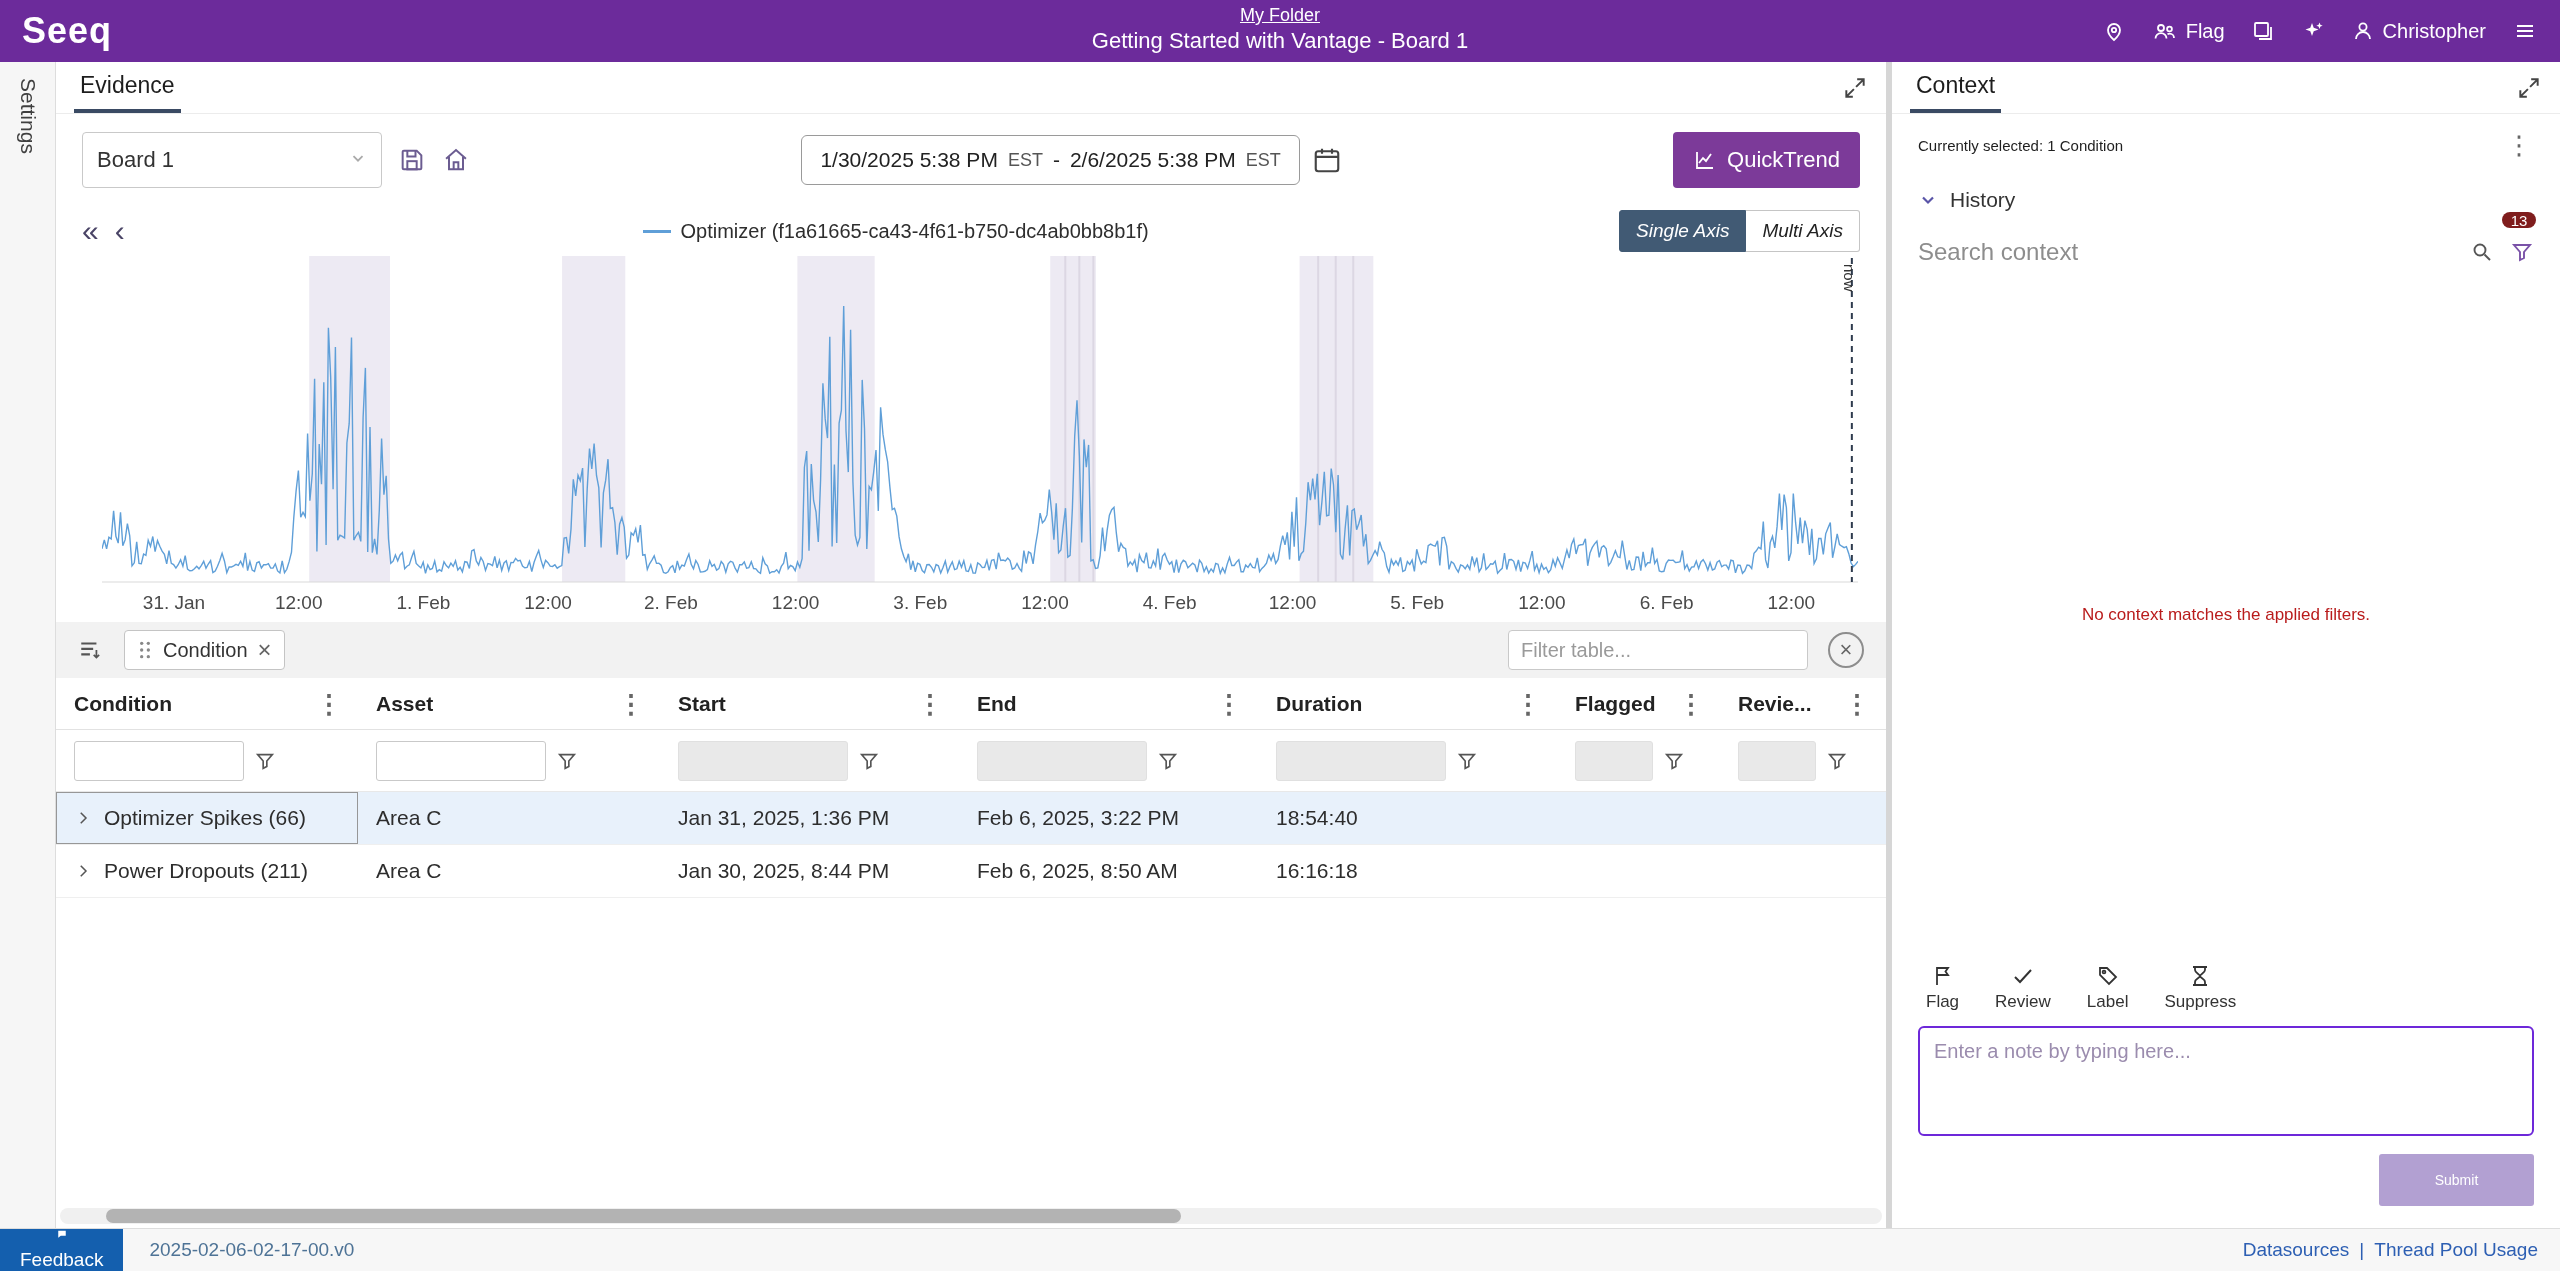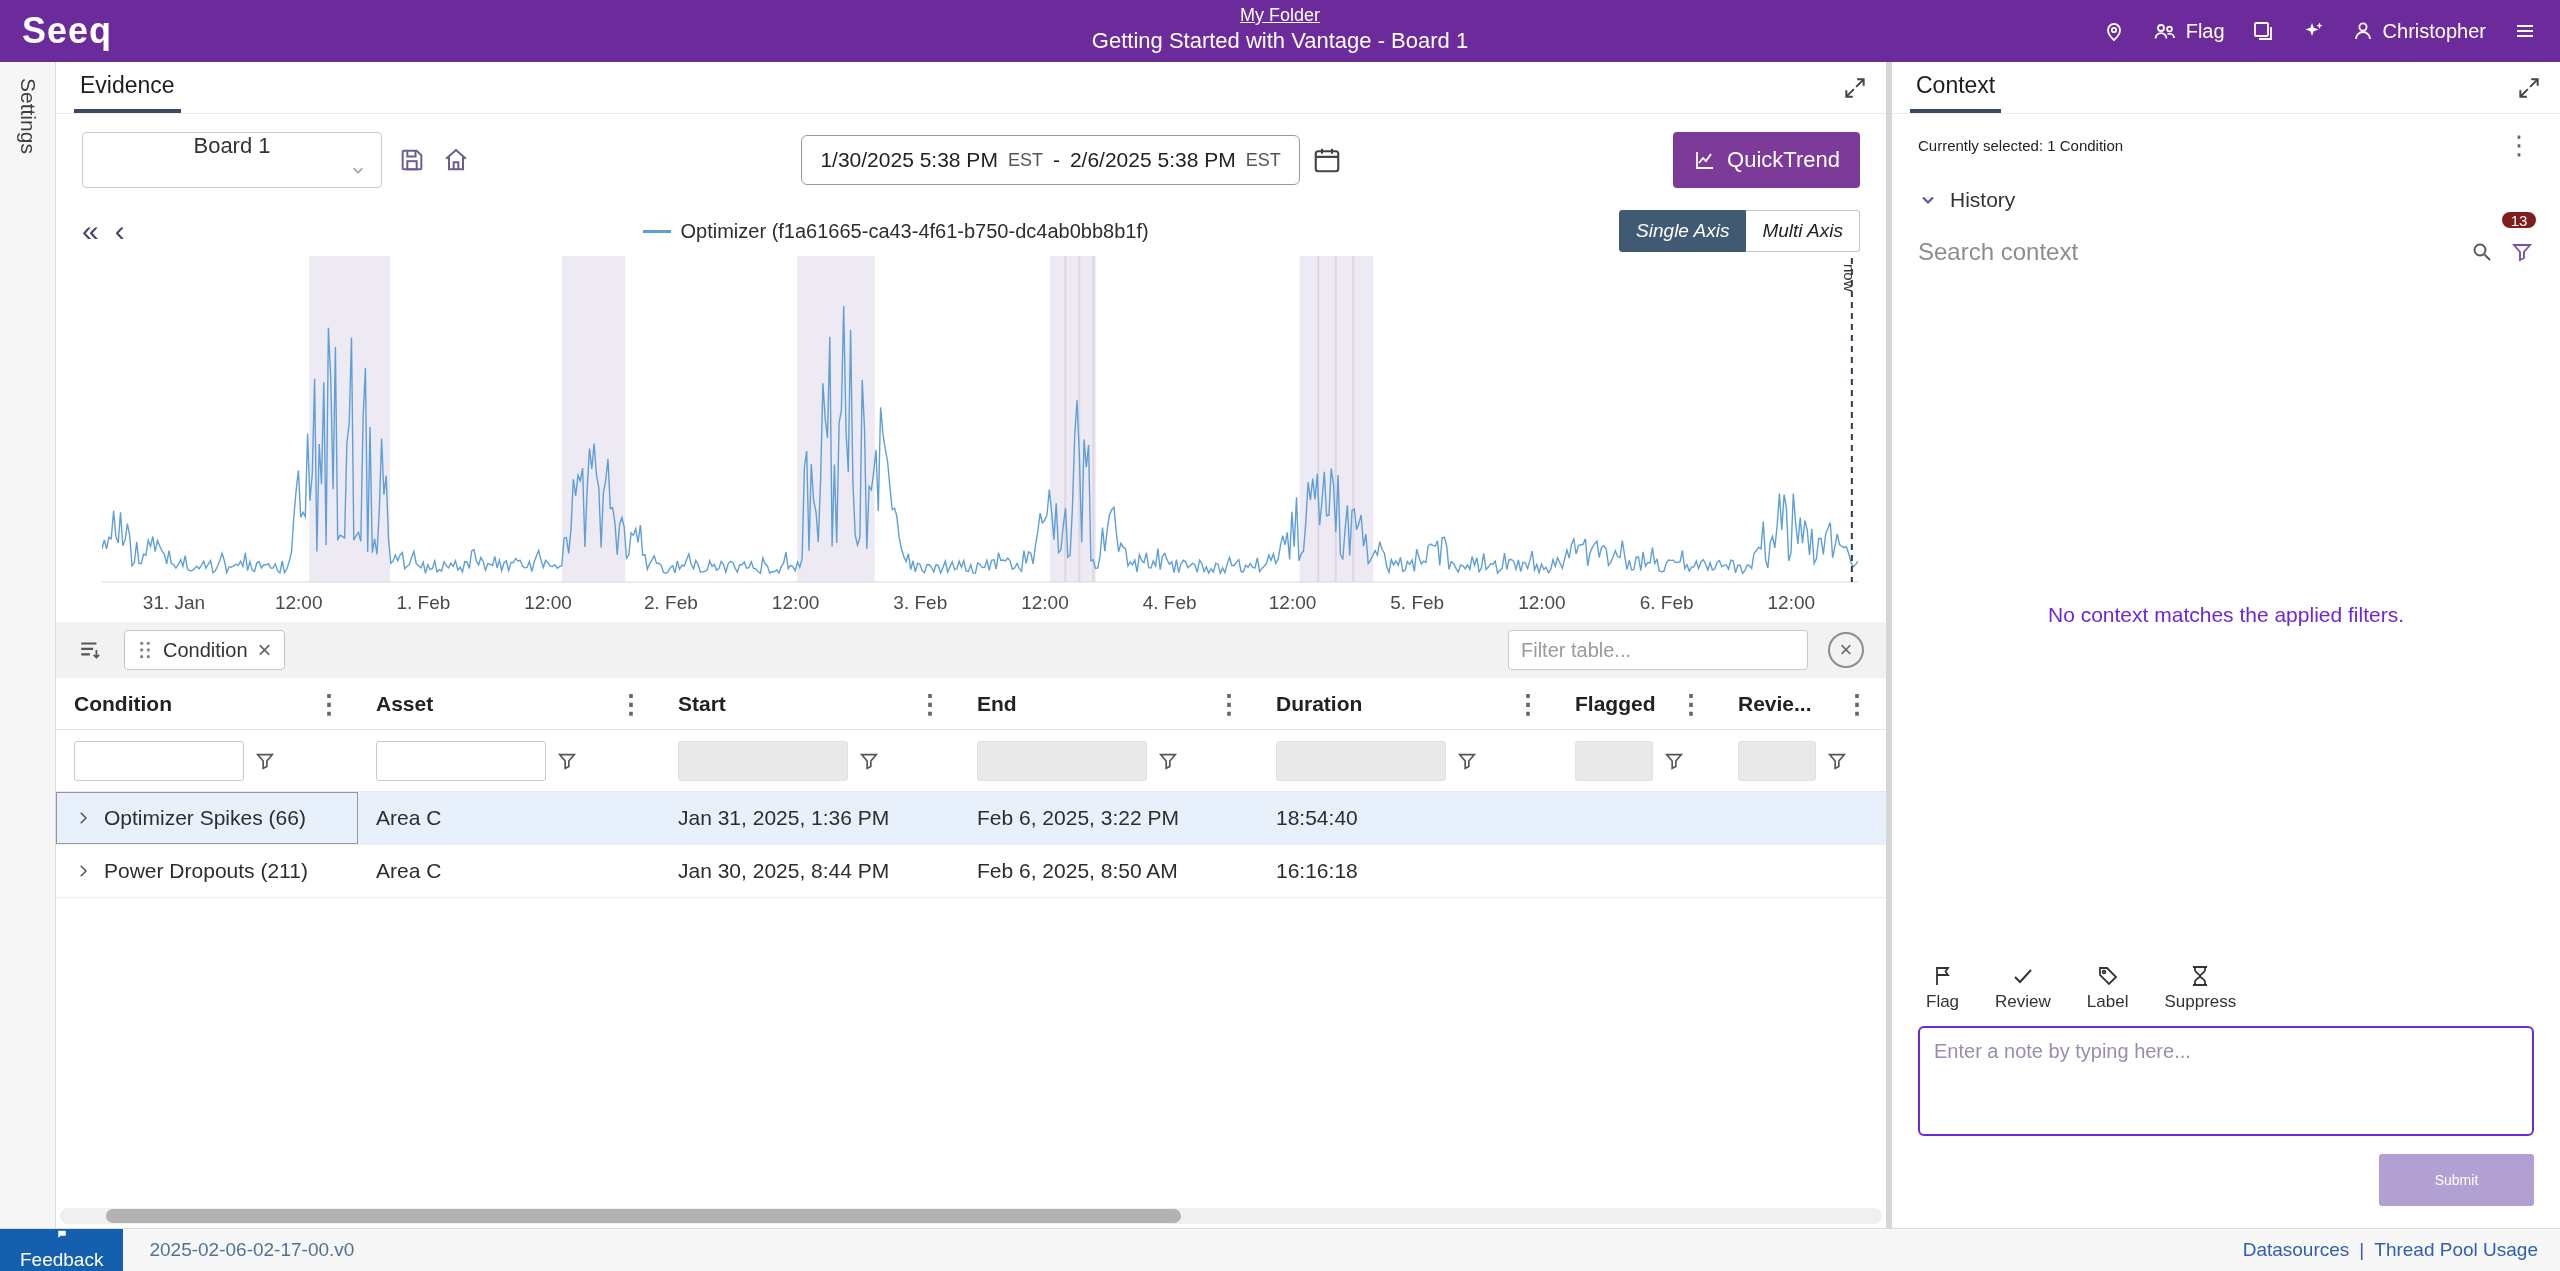--- a/index.html
+++ b/index.html
@@ -32,21 +32,21 @@
   .tabbar { height:52px; display:flex; align-items:flex-end; padding:0 18px;
     border-bottom:1px solid #ececec; flex:0 0 auto; }
   .tab { font-size:23px; color:#1d1d1d; padding:0 6px 10px; border-bottom:4px solid #3a4a63;
     cursor:pointer; }
   .tab-expand { margin-left:auto; margin-bottom:8px; cursor:pointer; }
 
   
   .ev-toolbar { height:92px; display:flex; align-items:center; padding:0 26px; gap:16px; flex:0 0 auto;}
   .board-select { width:300px; height:56px; border:1px solid #c9c9c9; border-radius:4px;
     display:flex; align-items:center; padding:0 14px; font-size:22px; color:#333;
-    background:#fff; cursor:pointer;flex-direction:column; }
+    background:#fff; cursor:pointer; }
   .board-select .chev { margin-left:auto; }
   .tool-ic { cursor:pointer; display:flex; align-items:center; }
   .date-wrap { margin:0 auto; display:flex; align-items:center; gap:12px; }
   .date-box { border:1px solid #9a9a9a; border-radius:6px; height:50px; display:flex;
     align-items:center; padding:0 18px; font-size:21px; color:#222; gap:10px; background:#fff; cursor:pointer;}
   .date-tz { font-size:18px; color:#555; }
   .quicktrend-btn { background:#7c3a99; color:#fff; border:none; border-radius:4px;
     height:56px; padding:0 20px; font-size:22px; display:flex; align-items:center; gap:10px;
     cursor:pointer; font-family:inherit; }
 
@@ -111,21 +111,21 @@
   .ctx-heading-row .kebab { margin-left:auto; }
   .history-row { display:flex; align-items:center; gap:12px; margin-top:30px; cursor:pointer;}
   .history-label { font-size:21px; color:#333; }
   .search-row { display:flex; align-items:center; margin-top:26px; position:relative; }
   .search-input { border:none; outline:none; flex:1; font-size:24px; font-family:inherit; color:#333;}
   .search-input::placeholder { color:#8d8d8d; }
   .badge { position:absolute; right:-2px; top:-26px; background:#7f1d1d; color:#fff;
     font-size:15px; min-width:34px; height:16px; border-radius:12px; display:flex;
     align-items:center; justify-content:center; padding:0 6px;}
   .ctx-empty { flex:1; display:flex; align-items:center; justify-content:center;
-    font-size:21px; color:#6d28d9; text-align:center; }
+    font-size:17px; color:#b91c1c; text-align:center; }
   .actions-row { display:flex; gap:36px; padding-left:8px; margin-bottom:14px; }
   .action { display:flex; flex-direction:column; align-items:center; gap:4px; cursor:pointer;
     color:#333; }
   .action-label { font-size:17px; color:#333; }
   .note-area { width:100%; height:110px; border:2px solid #6d28d9; border-radius:6px;
     resize:none; padding:12px 14px; font-size:20px; font-family:inherit; color:#333; }
   .note-area::placeholder { color:#9b8cae; }
   .submit-row { display:flex; justify-content:flex-end; margin-top:18px; }
   .submit-btn { background:#b2a0d2; color:#fff; border:none; border-radius:3px;
     width:155px; height:52px; font-size:14px; font-family:inherit; cursor:pointer; }

